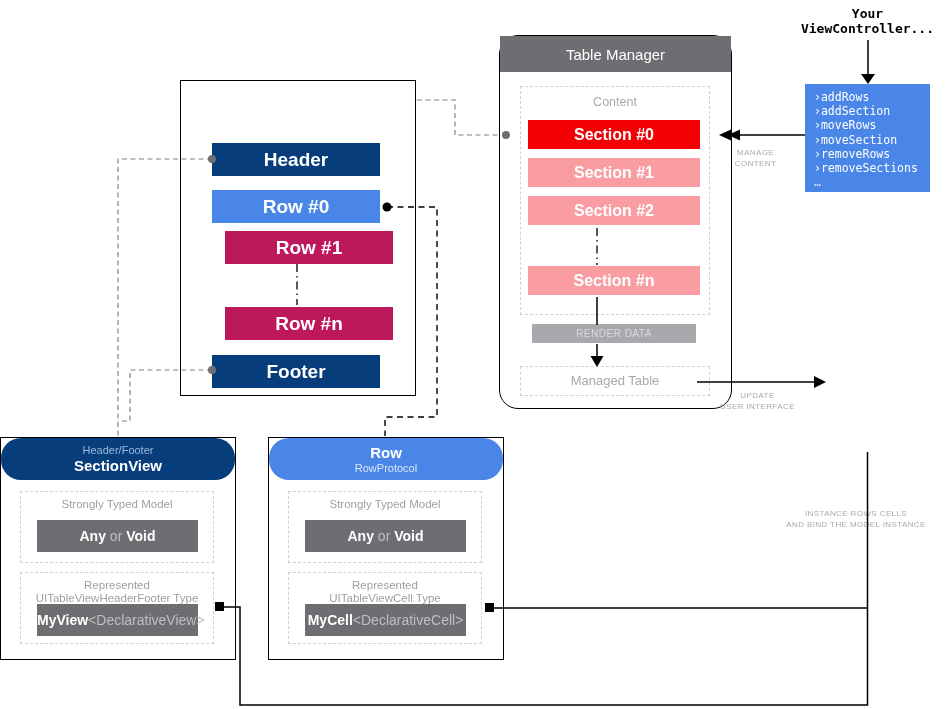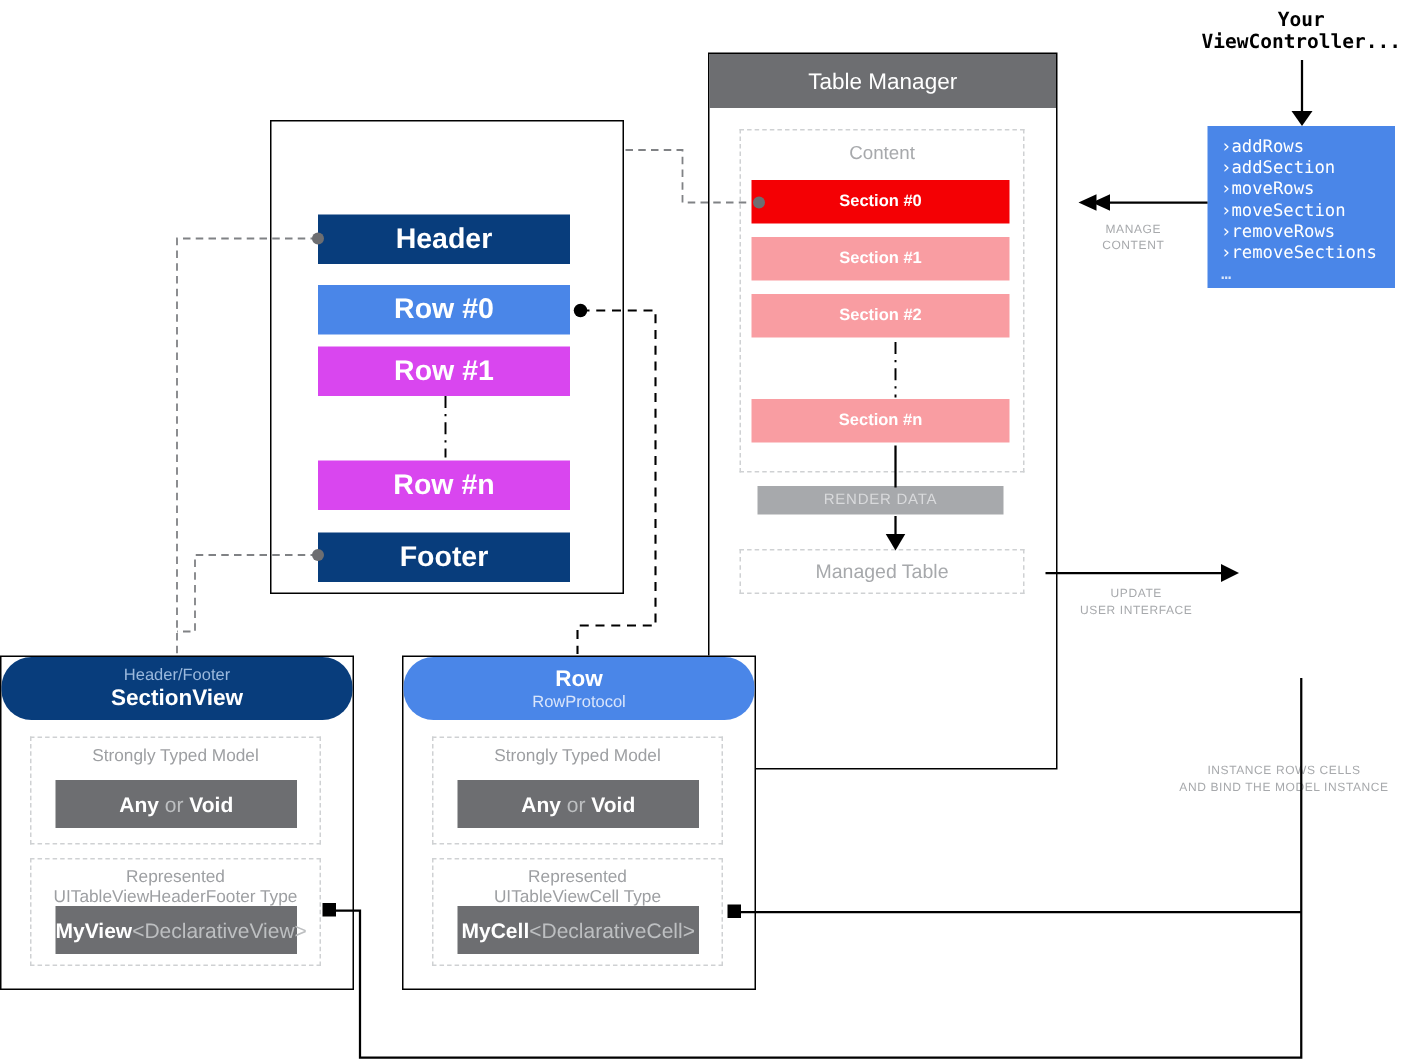--- a/index.html
+++ b/index.html
@@ -11,30 +11,30 @@
   .box-header { width:100%; display:flex; flex-direction:column; align-items:center; justify-content:center; color:#fff; }
 
   
   .section-box { left:180px; top:80px; width:236px; height:316px; }
   .section-box .box-header { height:44px; background:#f40004; }
   .hdr-title { font-size:15px; font-weight:bold; line-height:18px; }
   .hdr-sub { font-size:11px; line-height:13px; color:rgba(255,255,255,0.88); }
   .sbar { position:absolute; left:31px; width:168px; height:33px; text-align:center; line-height:33px; font-size:19px; font-weight:bold; color:#fff; }
   .bar-navy { background:#083d7c; }
   .bar-blue { background:#4a86e8; }
-  .bar-lightblue { background:#d946ef; }
-
-  
-  .tm-box { left:472px; top:35px; width:233px; height:478px; }
+  .bar-lightblue { background:#be185d;margin-left:13px; }
+
+  
+  .tm-box { left:499px; top:35px; width:233px; height:374px;border-radius:19px; }
   .tm-box .box-header { height:36px; background:#6d6e71; font-size:15px; font-weight:500; }
   .dashed { border:1px dashed #cfd1d3; position:absolute; }
   .tm-content { left:20px; top:50px; width:190px; height:229px; }
   .dim-label { text-align:center; color:#a7a9ac; font-size:12.5px; }
   .tm-content .dim-label { margin-top:8px; }
-  .tsec { position:absolute; left:7px; width:172px; height:29px; text-align:center; line-height:29px; font-size:11px; font-weight:bold; color:#fff; }
+  .tsec { position:absolute; left:7px; width:172px; height:29px; text-align:center; line-height:29px; font-size:16px; font-weight:bold; color:#fff; }
   .sec-red { background:#f40004; }
   .sec-pink { background:#f99da2; }
   .render-bar { position:absolute; left:32px; top:288px; width:164px; height:19px; background:#a7a9ac; color:#d9dadc; text-align:center; line-height:19px; font-size:10px; letter-spacing:0.5px; }
   .managed { left:20px; top:330px; width:190px; height:30px; }
   .managed .dim-label { line-height:28px; font-size:13px; }
 
   
   .vc-label { position:absolute; left:790px; top:6px; width:155px; text-align:center; font-family:"DejaVu Sans Mono","Liberation Mono",monospace; font-size:13px; font-weight:bold; color:#000; line-height:15px; }
   .methods-box { position:absolute; left:805px; top:84px; width:125px; height:108px; background:#4a86e8; padding:6px 4px 0 9px; }
   .methods-box div { font-family:"DejaVu Sans Mono","Liberation Mono",monospace; font-size:11.5px; line-height:14.2px; color:#fff; white-space:nowrap; }

